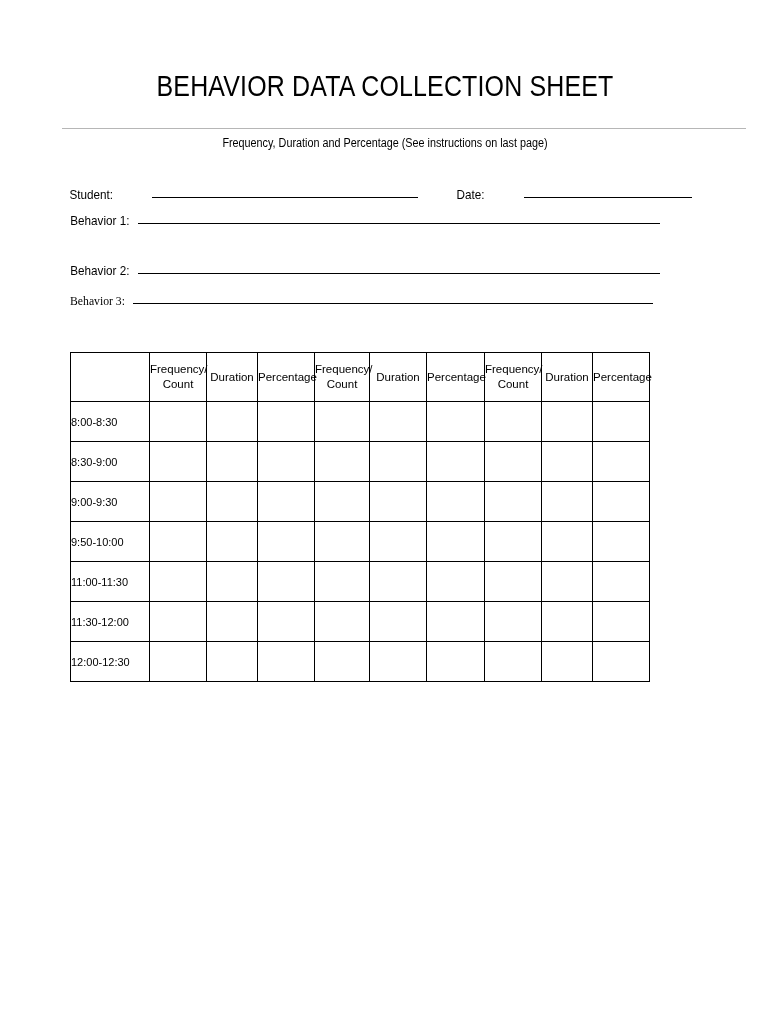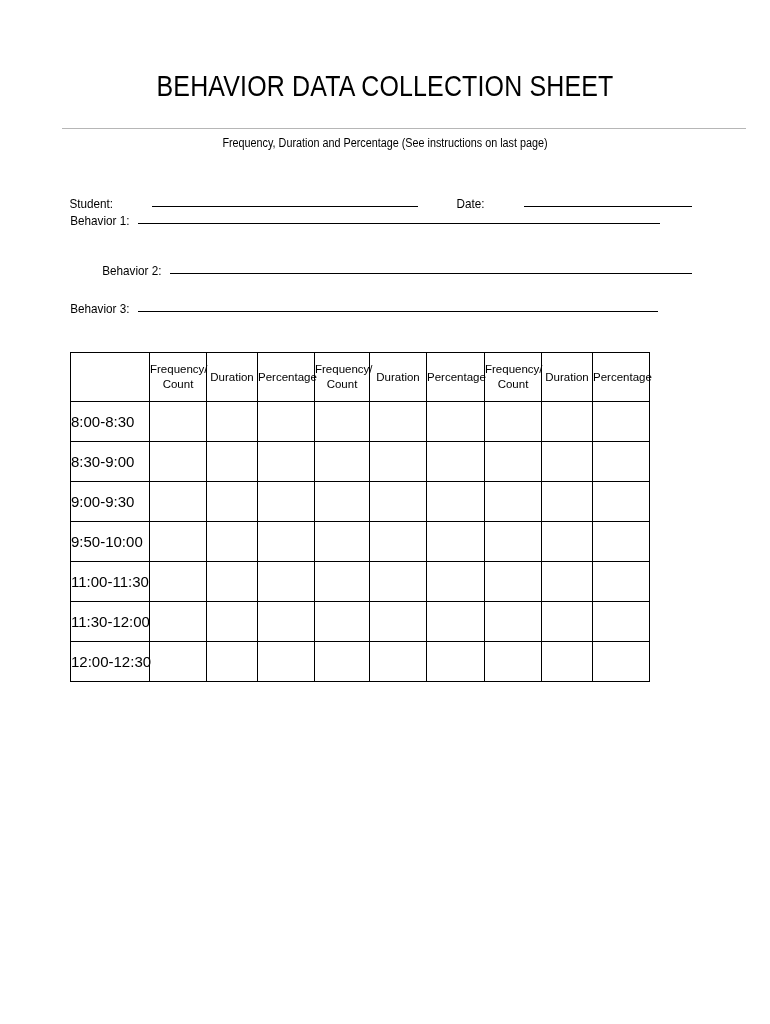--- a/index.html
+++ b/index.html
@@ -79,24 +79,24 @@
     white-space: nowrap;
   }
   .rule {
     display: inline-block;
     border-bottom: 1.4px solid #000;
     height: 0;
     position: relative;
     top: -1px;
   }
 
-  .row-student { top: 195px; gap: 16px; }
+  .row-student { top: 186px; gap: 16px; }
   .row-b1 { top: 212px; }
-  .row-b2 { top: 262px; margin-left: 32px; }
-  .row-b3 { top: 300px; }
+  .row-b2 { top: 262px; }
+  .row-b3 { top: 292px; font-family: Liberation Serif, serif; }
 
   .gap-sm { display: inline-block; width: 5px; }
 
   
   .tbl-wrap {
     position: absolute;
     left: 70px;
     top: 352px;
     width: 579px;
   }
@@ -138,21 +138,21 @@
     line-height: 15px;
     padding: 0 1px;
   }
   th.blank-head {
     height: 48px;
   }
   td.time-cell {
     height: 39px;
     text-align: left;
     padding-left: 8px;
-    font-size: 15px;
+    font-size: 11px;
     white-space: nowrap;
     margin-top: 21px;
   }
   td.data-cell {
     height: 39px;
   }
 </style>
 </head>
 <body>
 

